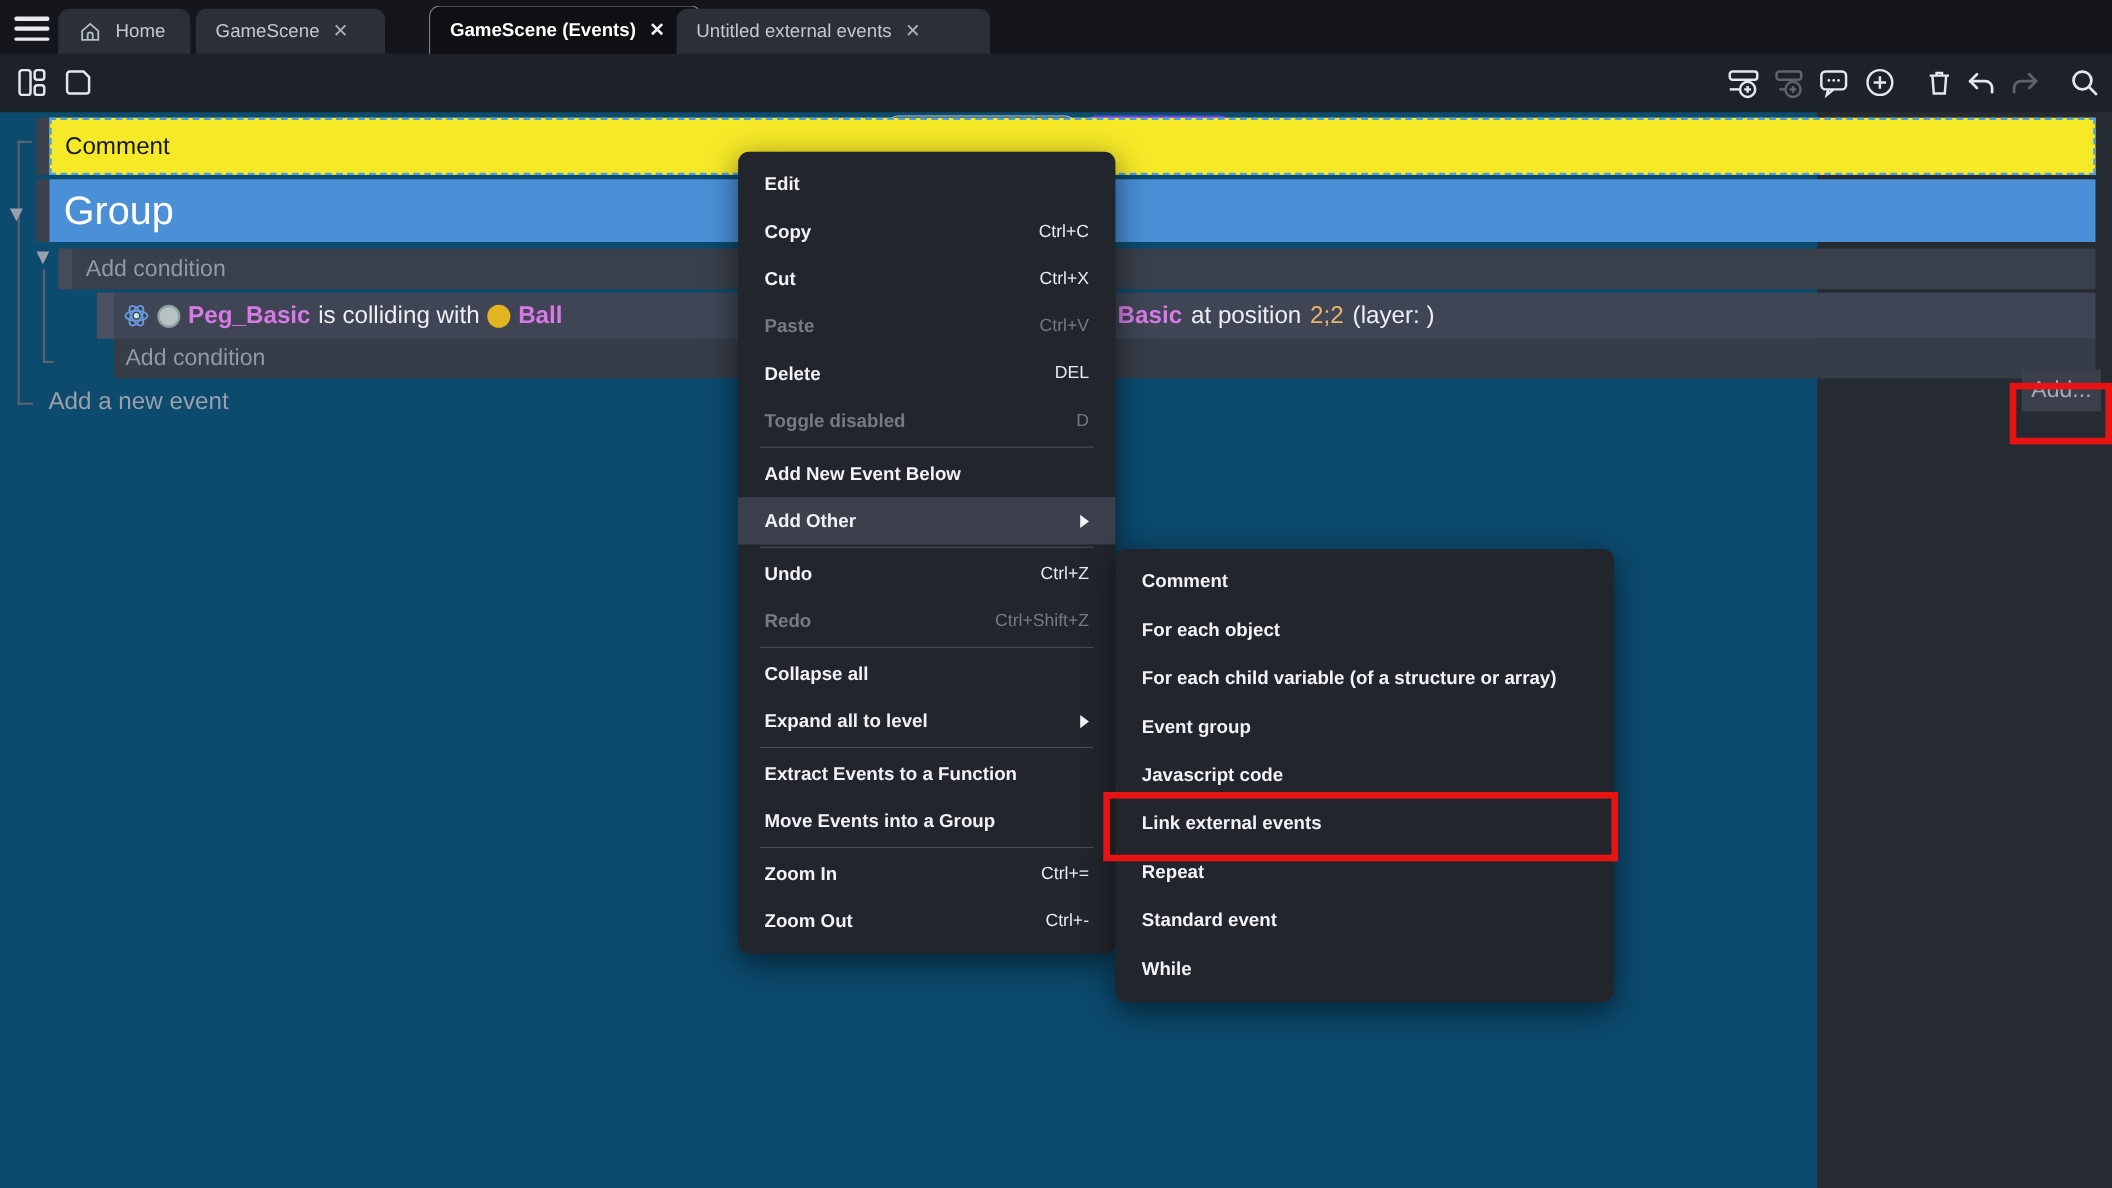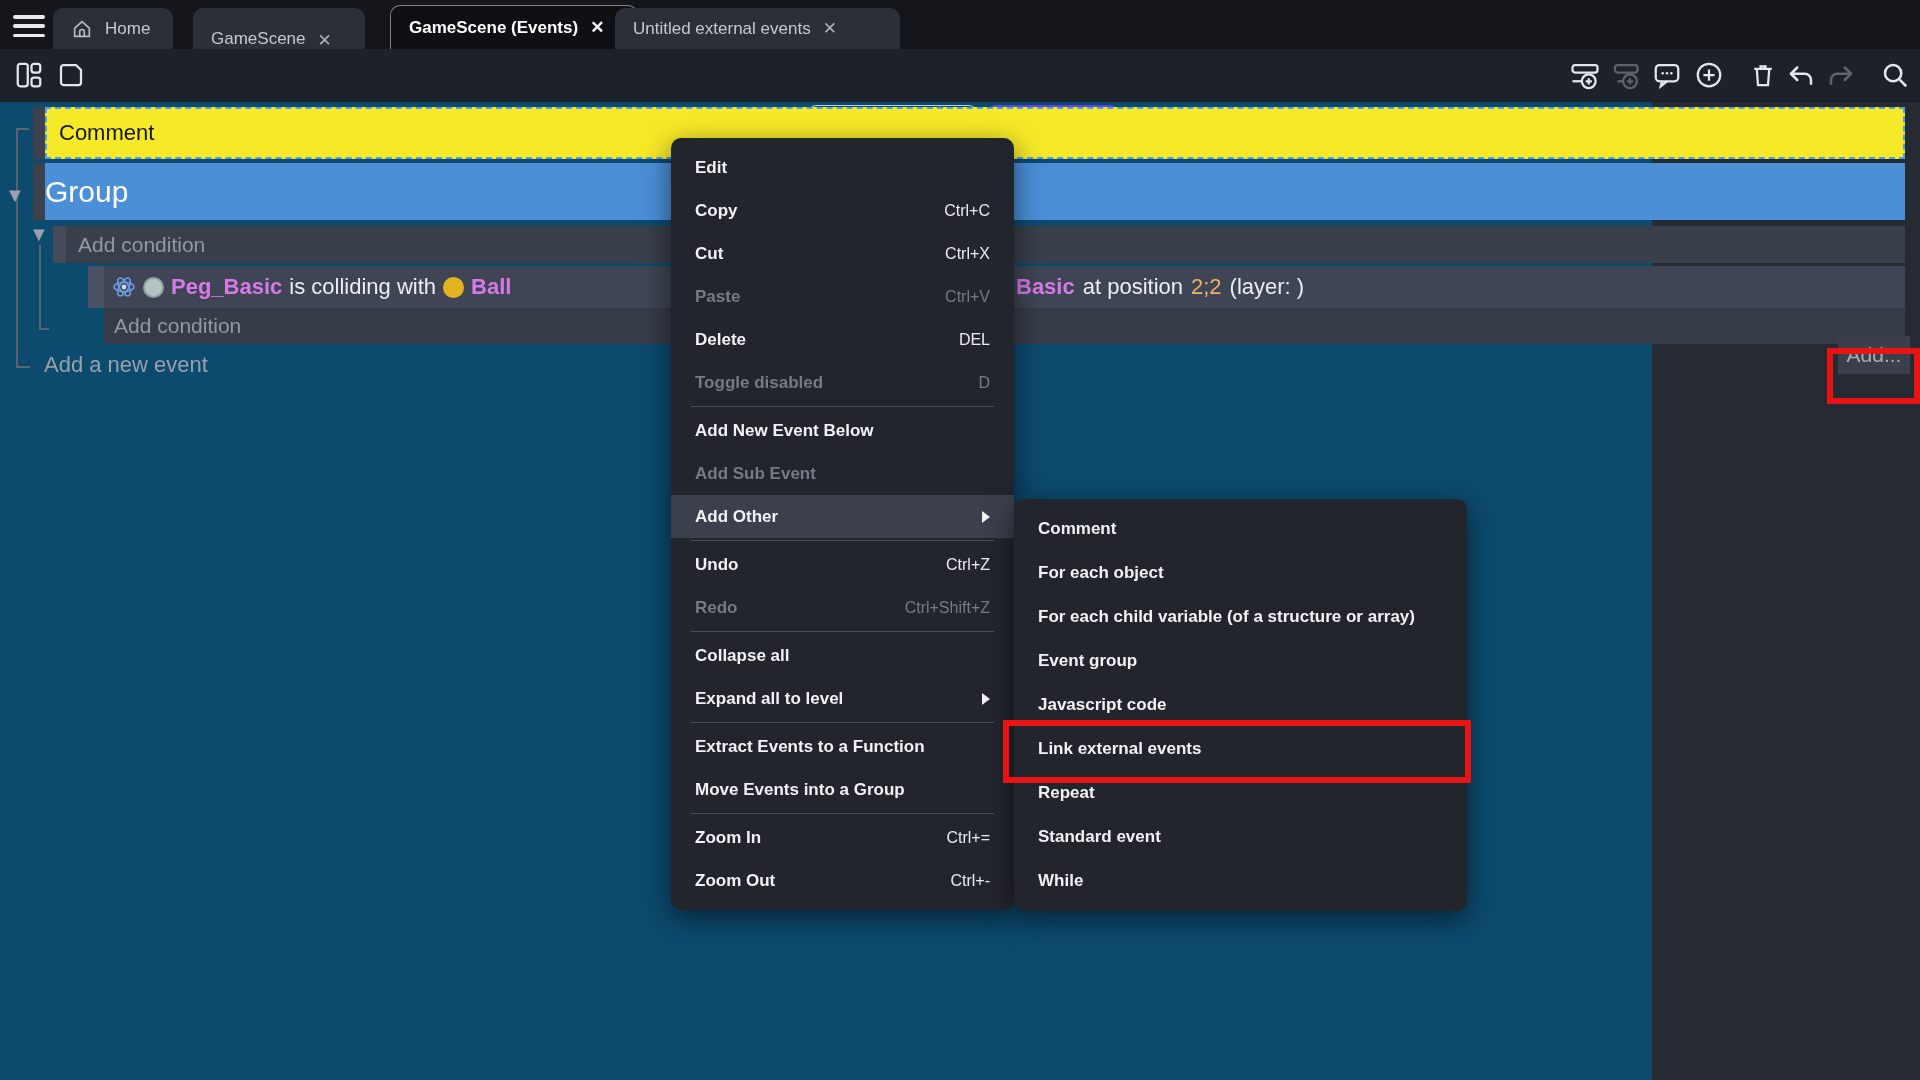--- a/index.html
+++ b/index.html
@@ -39,21 +39,21 @@
     gap:10px; color:#fff; cursor:pointer; }
   #publish-label { font-size:17px; font-weight:bold; }
 
   
   .gutter { background:#3c414d; }
   #comment-bar { left:45px; top:107px; width:1860px; height:52px; background:#f6e928;
     outline:2px dashed #4e9ee8; outline-offset:-2px; display:flex; align-items:center; }
   #comment-bar span { color:#15181e; font-size:22px; padding-left:14px; }
   #group-bar { left:45px; top:163px; width:1860px; height:57px; background:#4b8fd7;
     display:flex; align-items:center; }
-  #group-bar span { color:#ffffff; font-size:30px; }
+  #group-bar span { color:#ffffff; font-size:36px; padding-left:13px; }
   .treeline { background:#5b6272; }
   .tree-arrow { color:#9aa0ad; font-size:20px; line-height:1; }
   .evrow { display:flex; align-items:center; }
   .addcond { color:#9298a4; font-size:21px; }
   .cond-row { background:#3f4554; }
   .obj-name { color:#d77ae6; font-weight:bold; }
   .cond-text { color:#eceef2; }
   .num { color:#ecb467; }
   .circle-icon { display:inline-block; width:21px; height:21px; border-radius:50%; }
   #add-new-event { left:44px; top:352px; color:#9aa0ab; font-size:22px; }
@@ -88,21 +88,21 @@
     </div>
 
     <div class="tab abs" style="left:53px; width:120px;">
       <svg width="22" height="22" viewBox="0 0 24 24" fill="none" stroke="#b6bcc6" stroke-width="1.8">
         <path d="M4 11 L12 4 L20 11 V20 H4 Z"></path>
           <path d="M9.5 20 v-5 a2.5 2.5 0 0 1 5 0 v5"></path>
       </svg>
       <span>Home</span>
     </div>
 
-    <div class="tab abs" style="left:193px; width:172px;align-items:flex-end;">
+    <div class="tab abs" style="left:178px; width:172px;">
       <span>GameScene</span>
       <span class="close">✕</span>
     </div>
 
     <div class="tab active abs" style="left:362px; width:248px;">
       <span>GameScene (Events)</span>
       <span class="close">✕</span>
     </div>
 
     <div class="tab abs" style="left:615px; width:285px;">
@@ -260,23 +260,20 @@
         <span class="sc">DEL</span>
       </div>
     <div class="mi disabled">
         <span>Toggle disabled</span>
         <span class="sc">D</span>
       </div>
     <div class="menu-divider"></div>
     <div class="mi">
         <span>Add New Event Below</span>
       </div>
-    <div class="mi disabled">
-        <span>Add Sub Event</span>
-      </div>
     <div class="mi hover">
         <span>Add Other</span>
         <span class="arrow"></span>
       </div>
     <div class="menu-divider"></div>
     <div class="mi">
         <span>Undo</span>
         <span class="sc">Ctrl+Z</span>
       </div>
     <div class="mi disabled">

